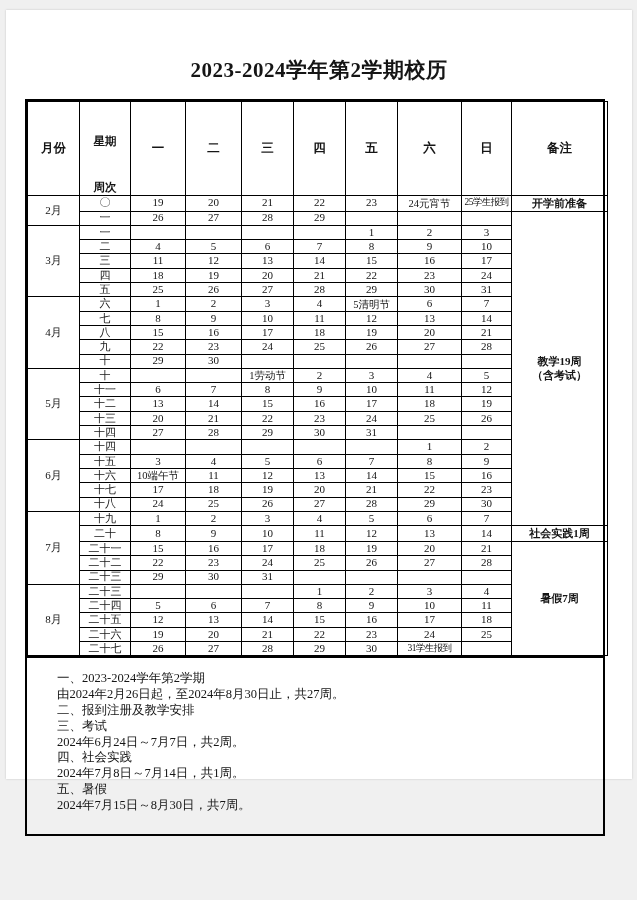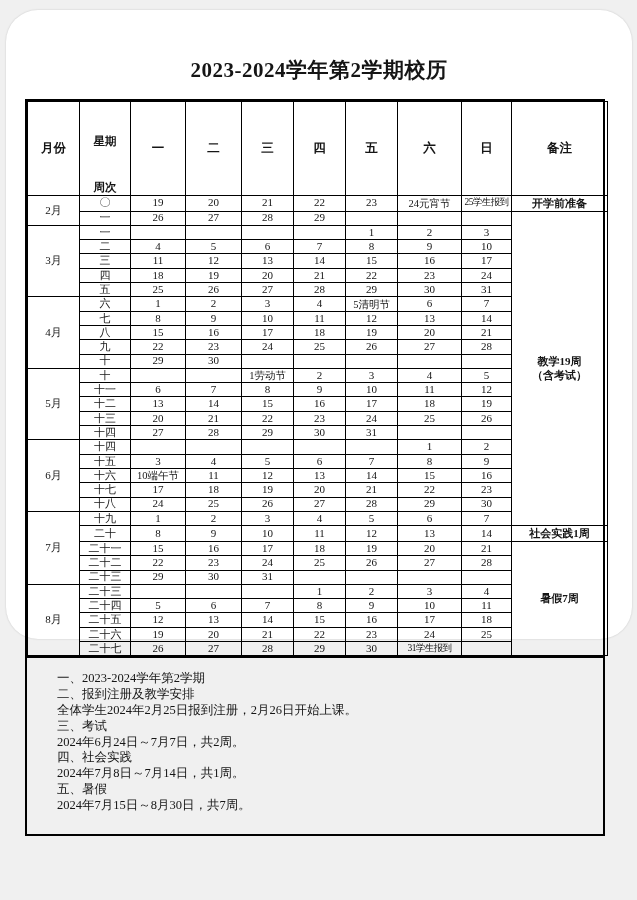--- a/index.html
+++ b/index.html
@@ -5,24 +5,23 @@
   html,body{margin:0;padding:0;}
   body{
     width:637px;height:900px;
     background:#f0f0f0;
     font-family:"Liberation Serif","DejaVu Serif",serif;
     color:#151515;
     position:relative;
   }
   .page{
     position:absolute;left:6px;top:10px;
-    width:626px;height:629px;
+    width:626px;height:769px;
     background:#ffffff;
     box-shadow:0 0 2px rgba(0,0,0,0.18);
-    border-radius:32px;
   }
   .title{
     margin-top:46px;
     text-align:center;
     font-size:21px;
     font-weight:bold;
     letter-spacing:0.5px;
   }
   .frame{
     margin-left:19px;
@@ -446,22 +445,22 @@
             <td class="day-cell">28</td>
             <td class="day-cell">29</td>
             <td class="day-cell">30</td>
             <td class="day-cell sq">31学生报到</td>
             <td class="day-cell"></td>
           </tr>
         </tbody>
     </table>
     <div class="footnotes">
         <div>一、2023-2024学年第2学期</div>
+        <div>由2024年2月26日起，至2024年8月30日止，共27周。</div>
         <div>二、报到注册及教学安排</div>
-        <div>全体学生2024年2月25日报到注册，2月26日开始上课。</div>
         <div>三、考试</div>
         <div>2024年6月24日～7月7日，共2周。</div>
         <div>四、社会实践</div>
         <div>2024年7月8日～7月14日，共1周。</div>
         <div>五、暑假</div>
         <div>2024年7月15日～8月30日，共7周。</div>
       </div>
   </div>
 </div>
 

